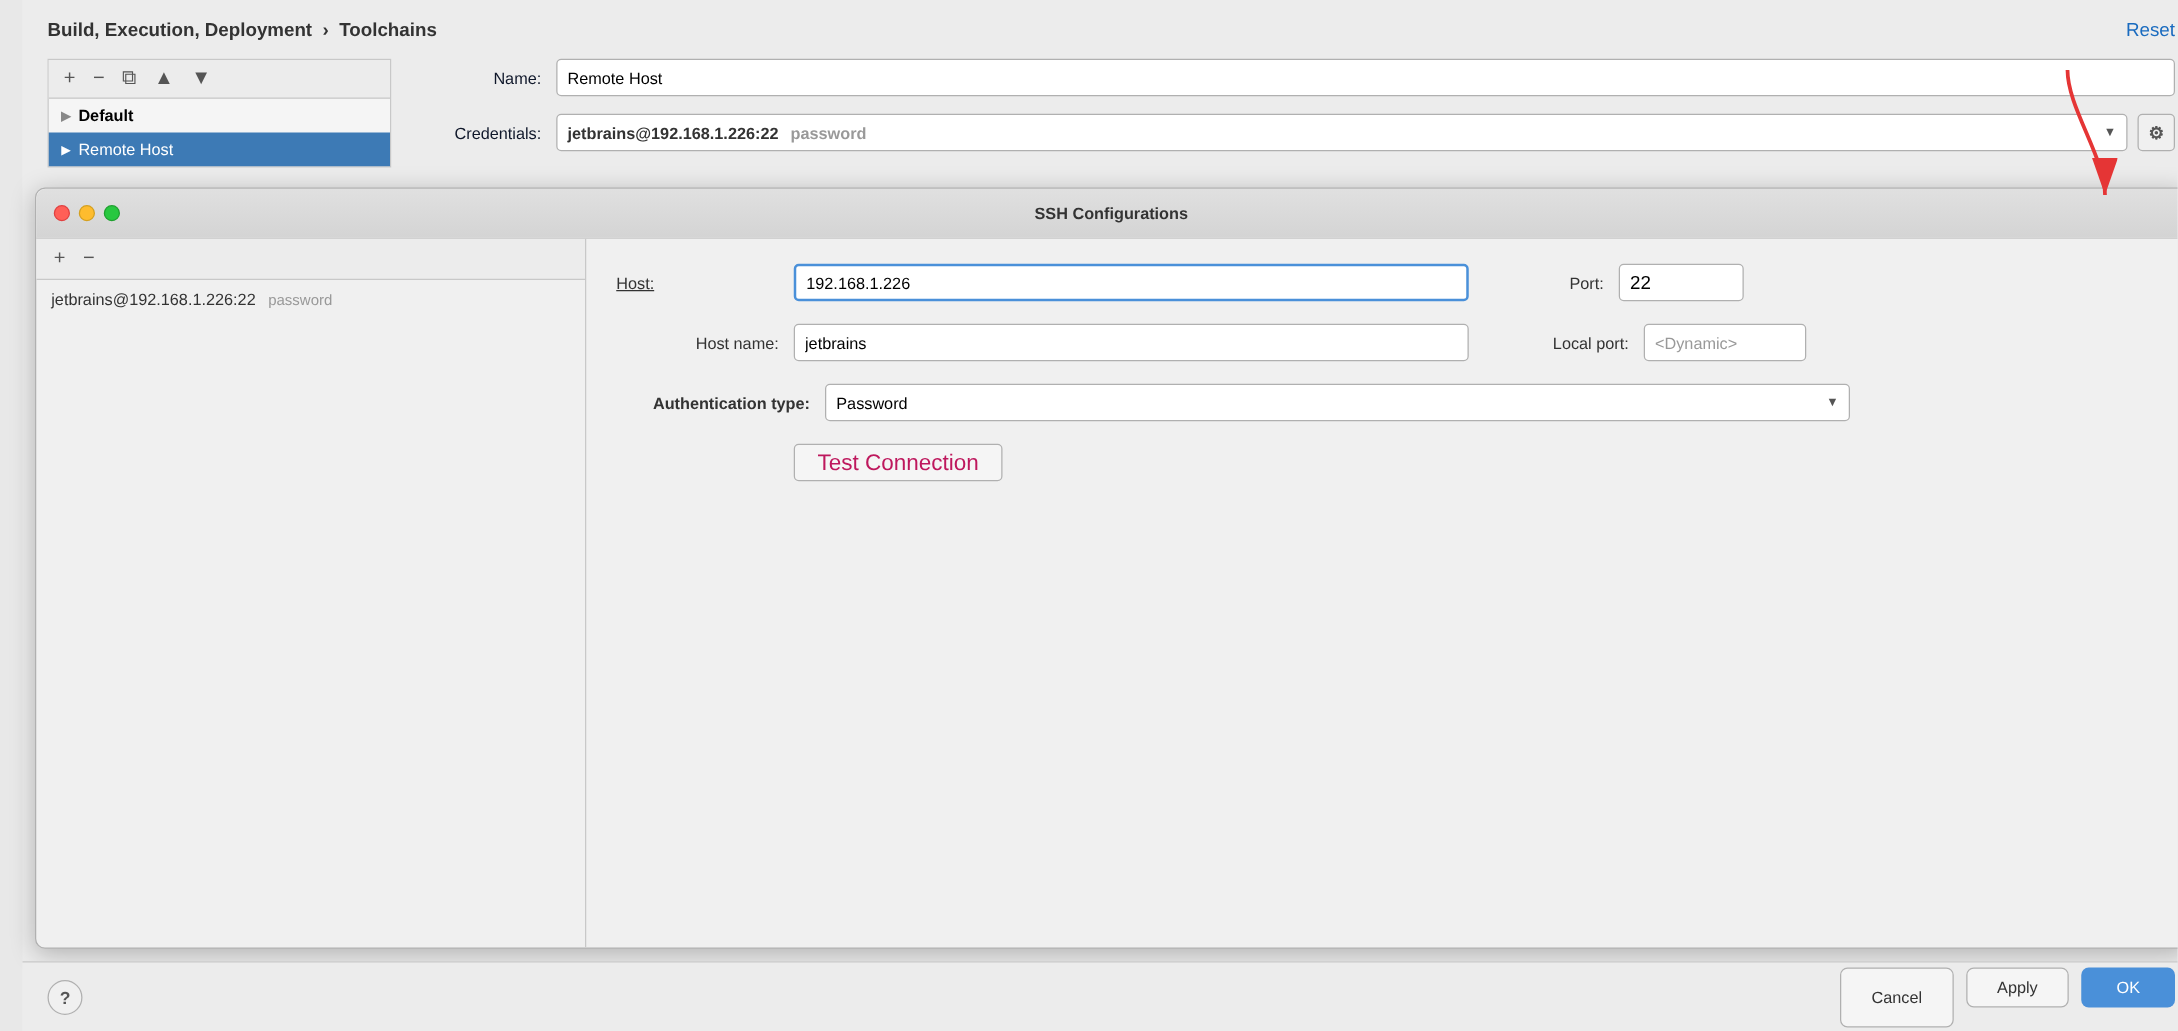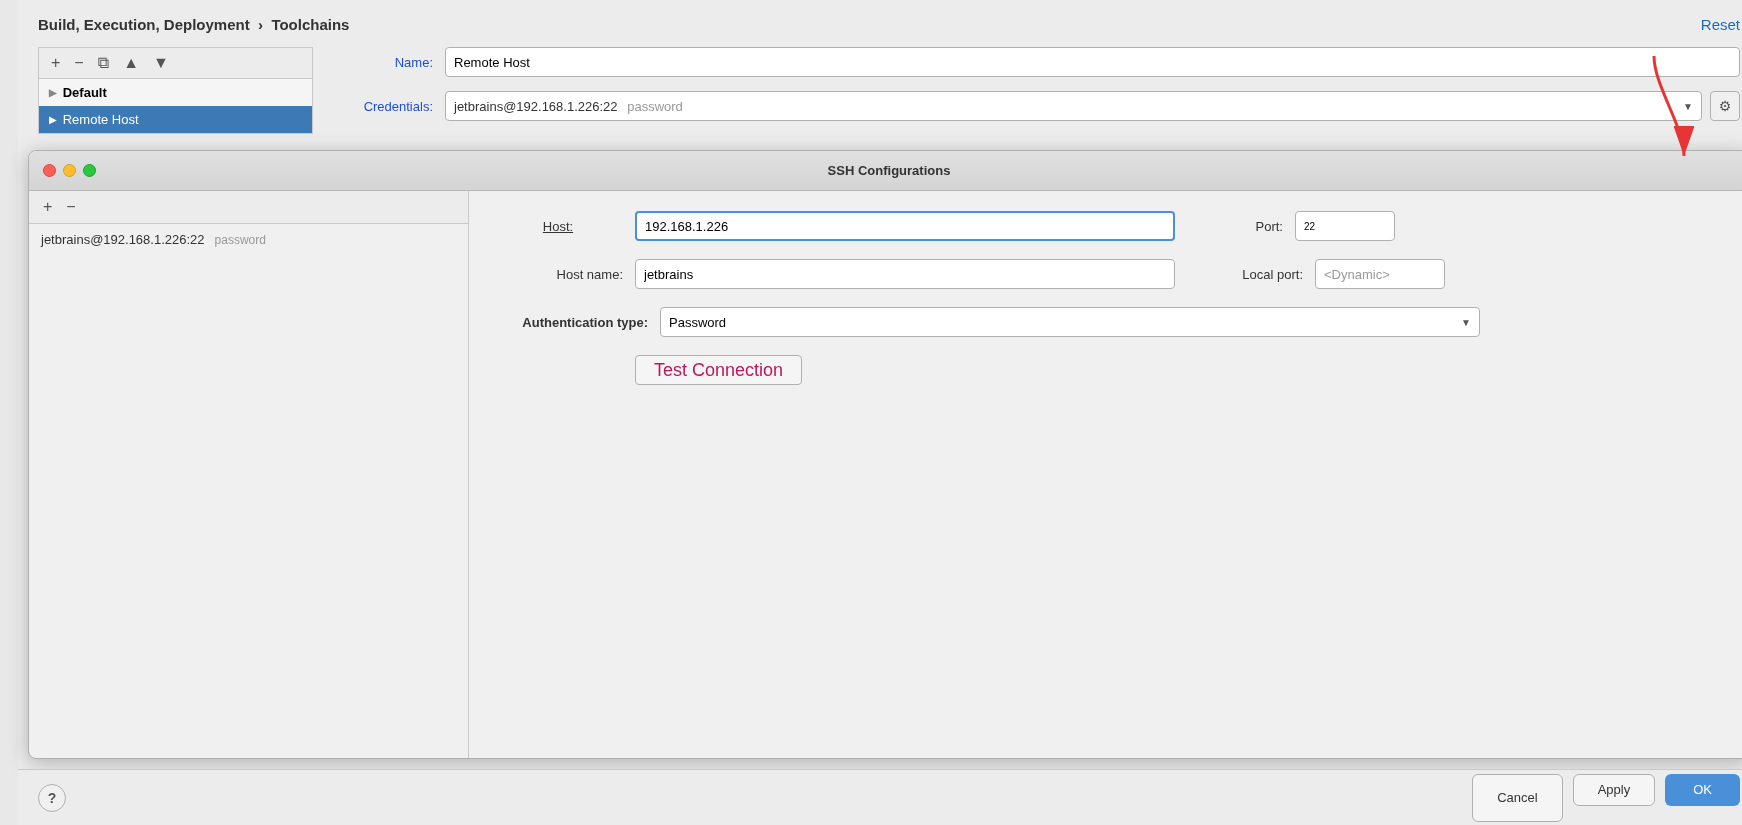--- a/index.html
+++ b/index.html
@@ -116,40 +116,41 @@
 
     .form-row {
       display: flex;
       align-items: center;
       gap: 12px;
     }
 
     .form-label {
       width: 100px;
       text-align: right;
-      color: #1d4ed8;
+      color: #0f172a;
       font-size: 13px;
       flex-shrink: 0;
     }
 
     .form-input {
       flex: 1;
       height: 30px;
       border: 1px solid #b0b0b0;
       border-radius: 4px;
       padding: 0 8px;
       font-size: 13px;
       background: white;
       outline: none;
     }
 
     .credentials-row {
       display: flex;
       align-items: center;
       gap: 8px;
+      font-weight: bold;
     }
 
     .credentials-select {
       flex: 1;
       height: 30px;
       border: 1px solid #b0b0b0;
       border-radius: 4px;
       padding: 0 8px;
       font-size: 13px;
       background: white;
@@ -294,21 +295,21 @@
     }
 
     .port-label { margin-left: 16px; }
 
     .port-input {
       width: 100px;
       height: 30px;
       border: 1px solid #b0b0b0;
       border-radius: 4px;
       padding: 0 8px;
-      font-size: 10px;
+      font-size: 15px;
       background: white;
       outline: none;
     }
 
     .username-input {
       width: 540px;
       height: 30px;
       border: 1px solid #b0b0b0;
       border-radius: 4px;
       padding: 0 8px;
@@ -550,21 +551,21 @@
         </div>
         <div class="ssh-list-item">
           <span class="item-main">jetbrains@192.168.1.226:22</span>
           <span class="item-hint">password</span>
         </div>
       </div>
 
       <div class="ssh-right">
 
         <div class="ssh-form-row">
-          <span class="ssh-label" style="width:130px; text-align:center;text-decoration:underline;">Host:</span>
+          <span class="ssh-label" style="width:130px; text-align:left;text-decoration:underline;">Host:</span>
           <input type="text" class="host-input" value="192.168.1.226" style="">
           <span class="ssh-label port-label" style="width:80px; text-align:right;">Port:</span>
           <input type="text" class="port-input" value="22" style="">
         </div>
 
         <div class="ssh-form-row">
           <span class="ssh-label" style="width:130px; text-align:right;">Host name:</span>
           <input type="text" class="username-input" value="jetbrains" style="">
           <span class="ssh-label local-port-label" style="width:100px; text-align:right;">Local port:</span>
           <input type="text" class="local-port-input" value="&lt;Dynamic&gt;" style="">

